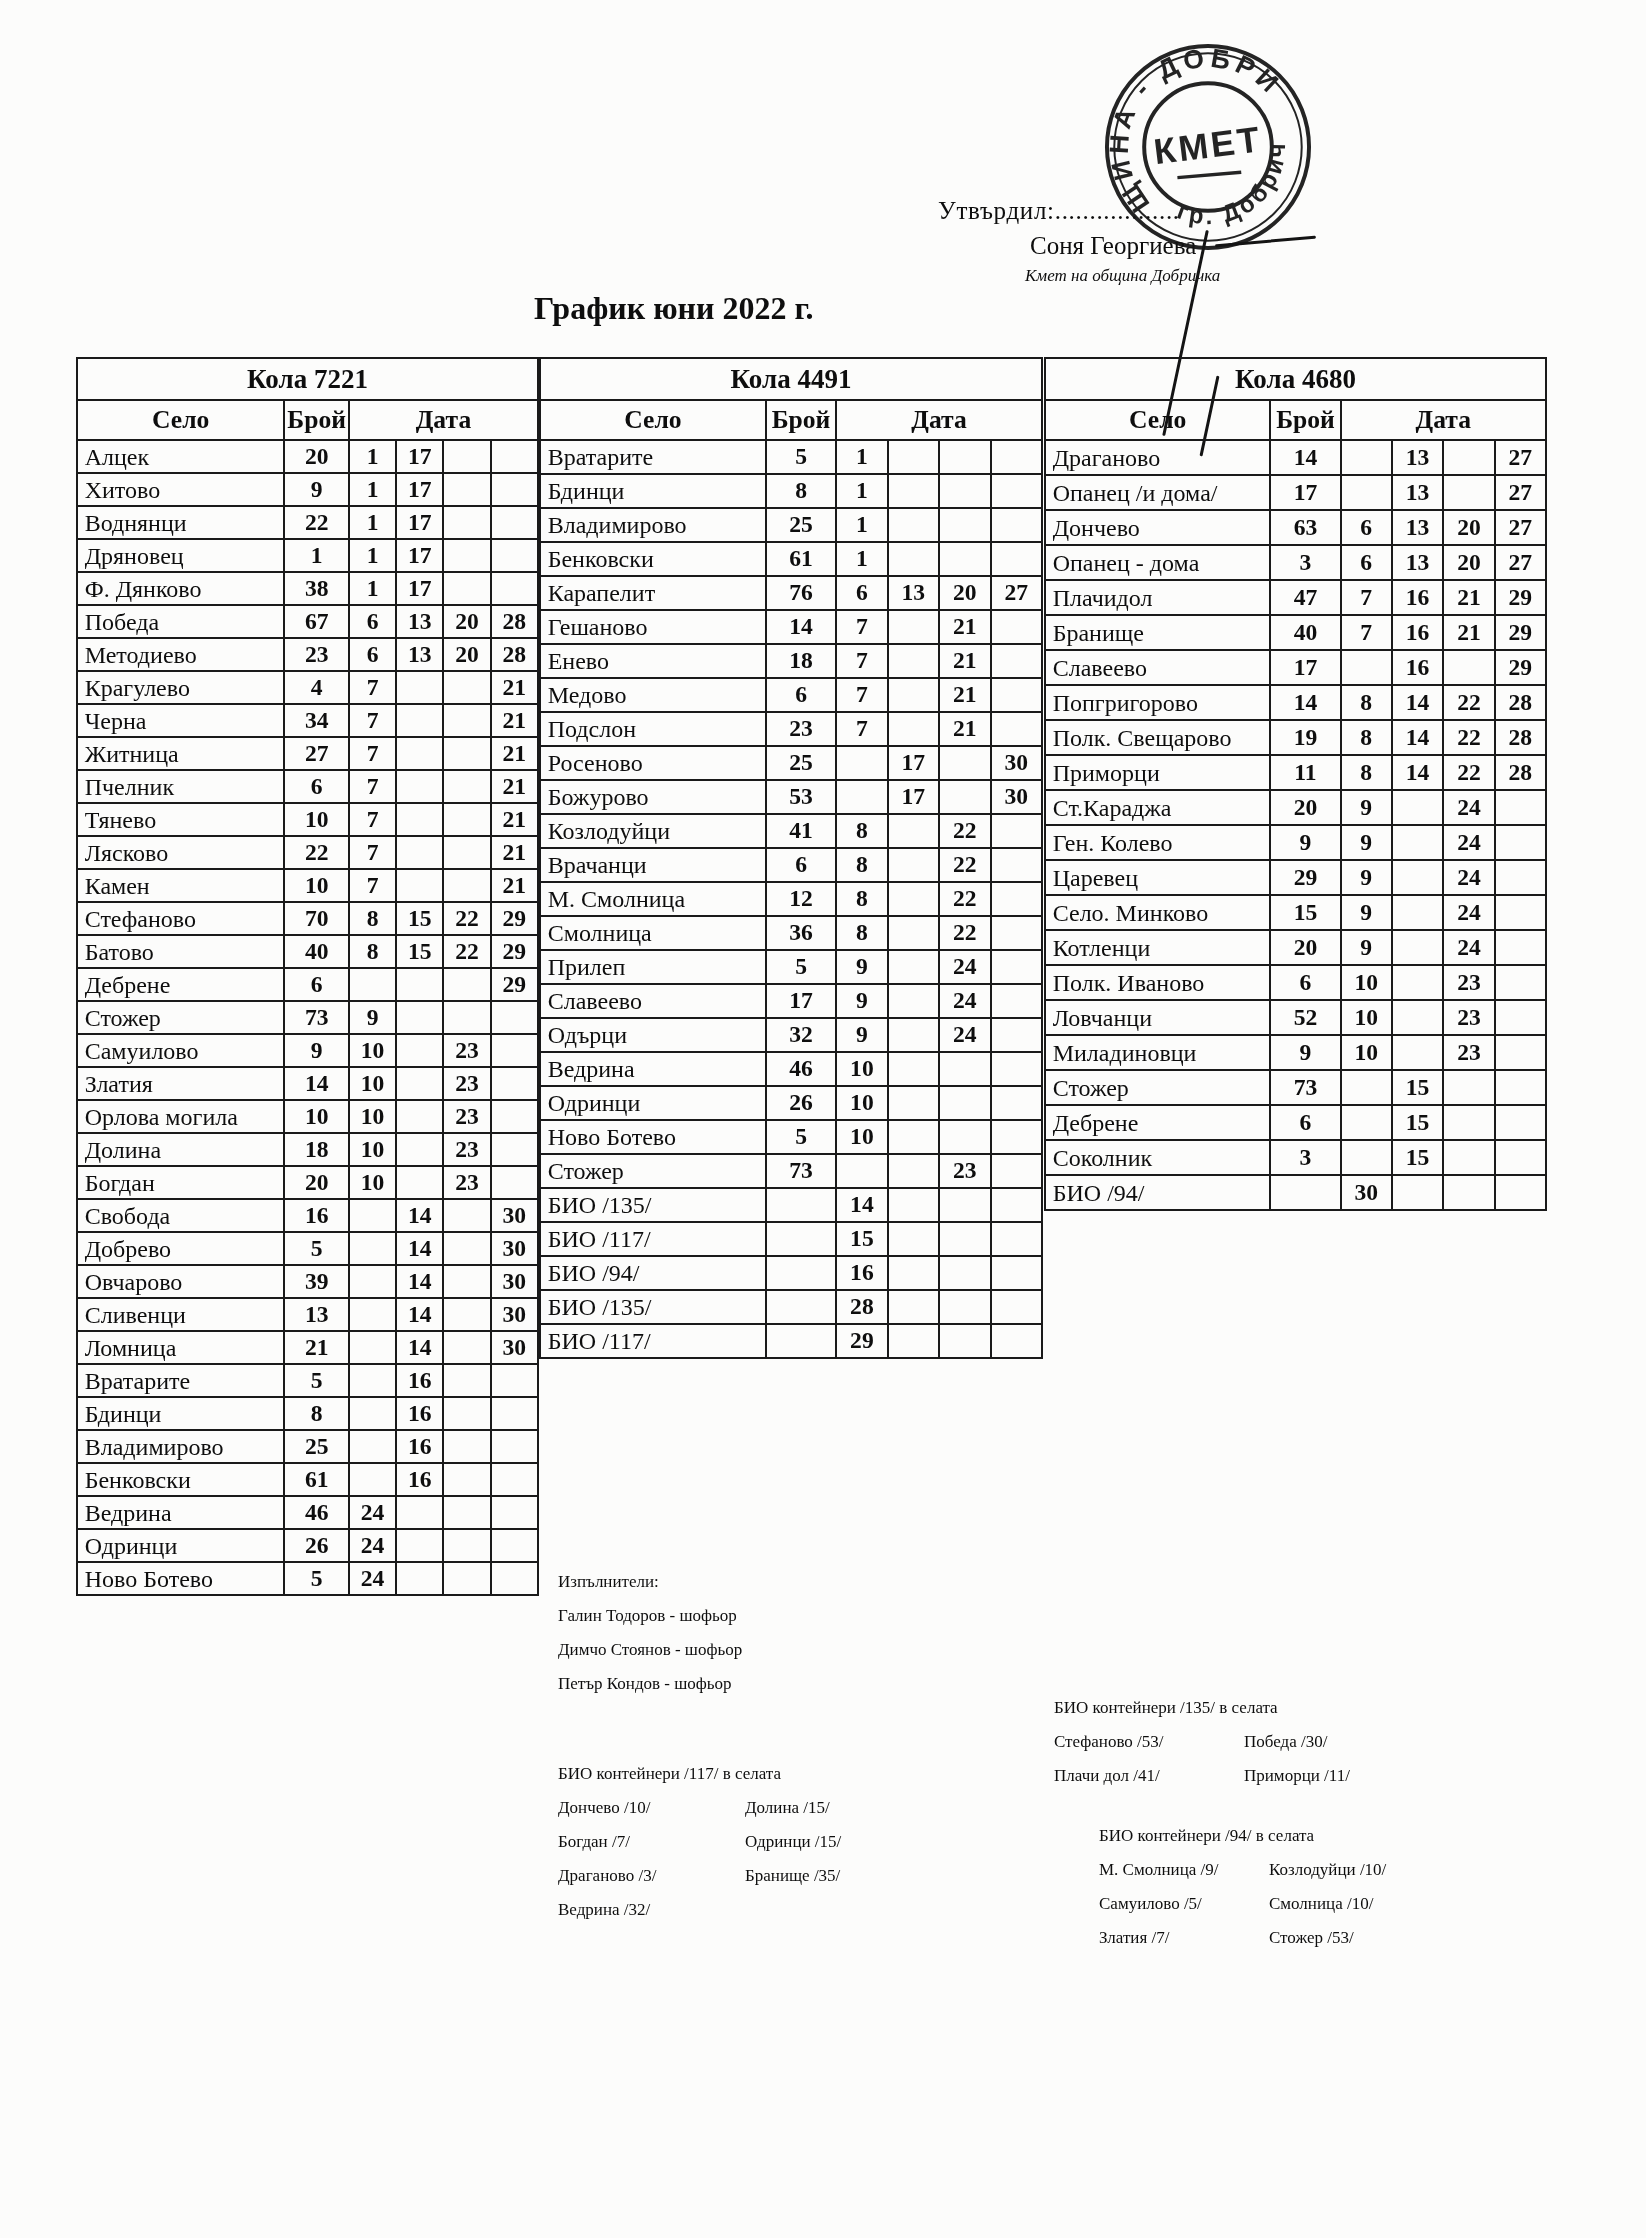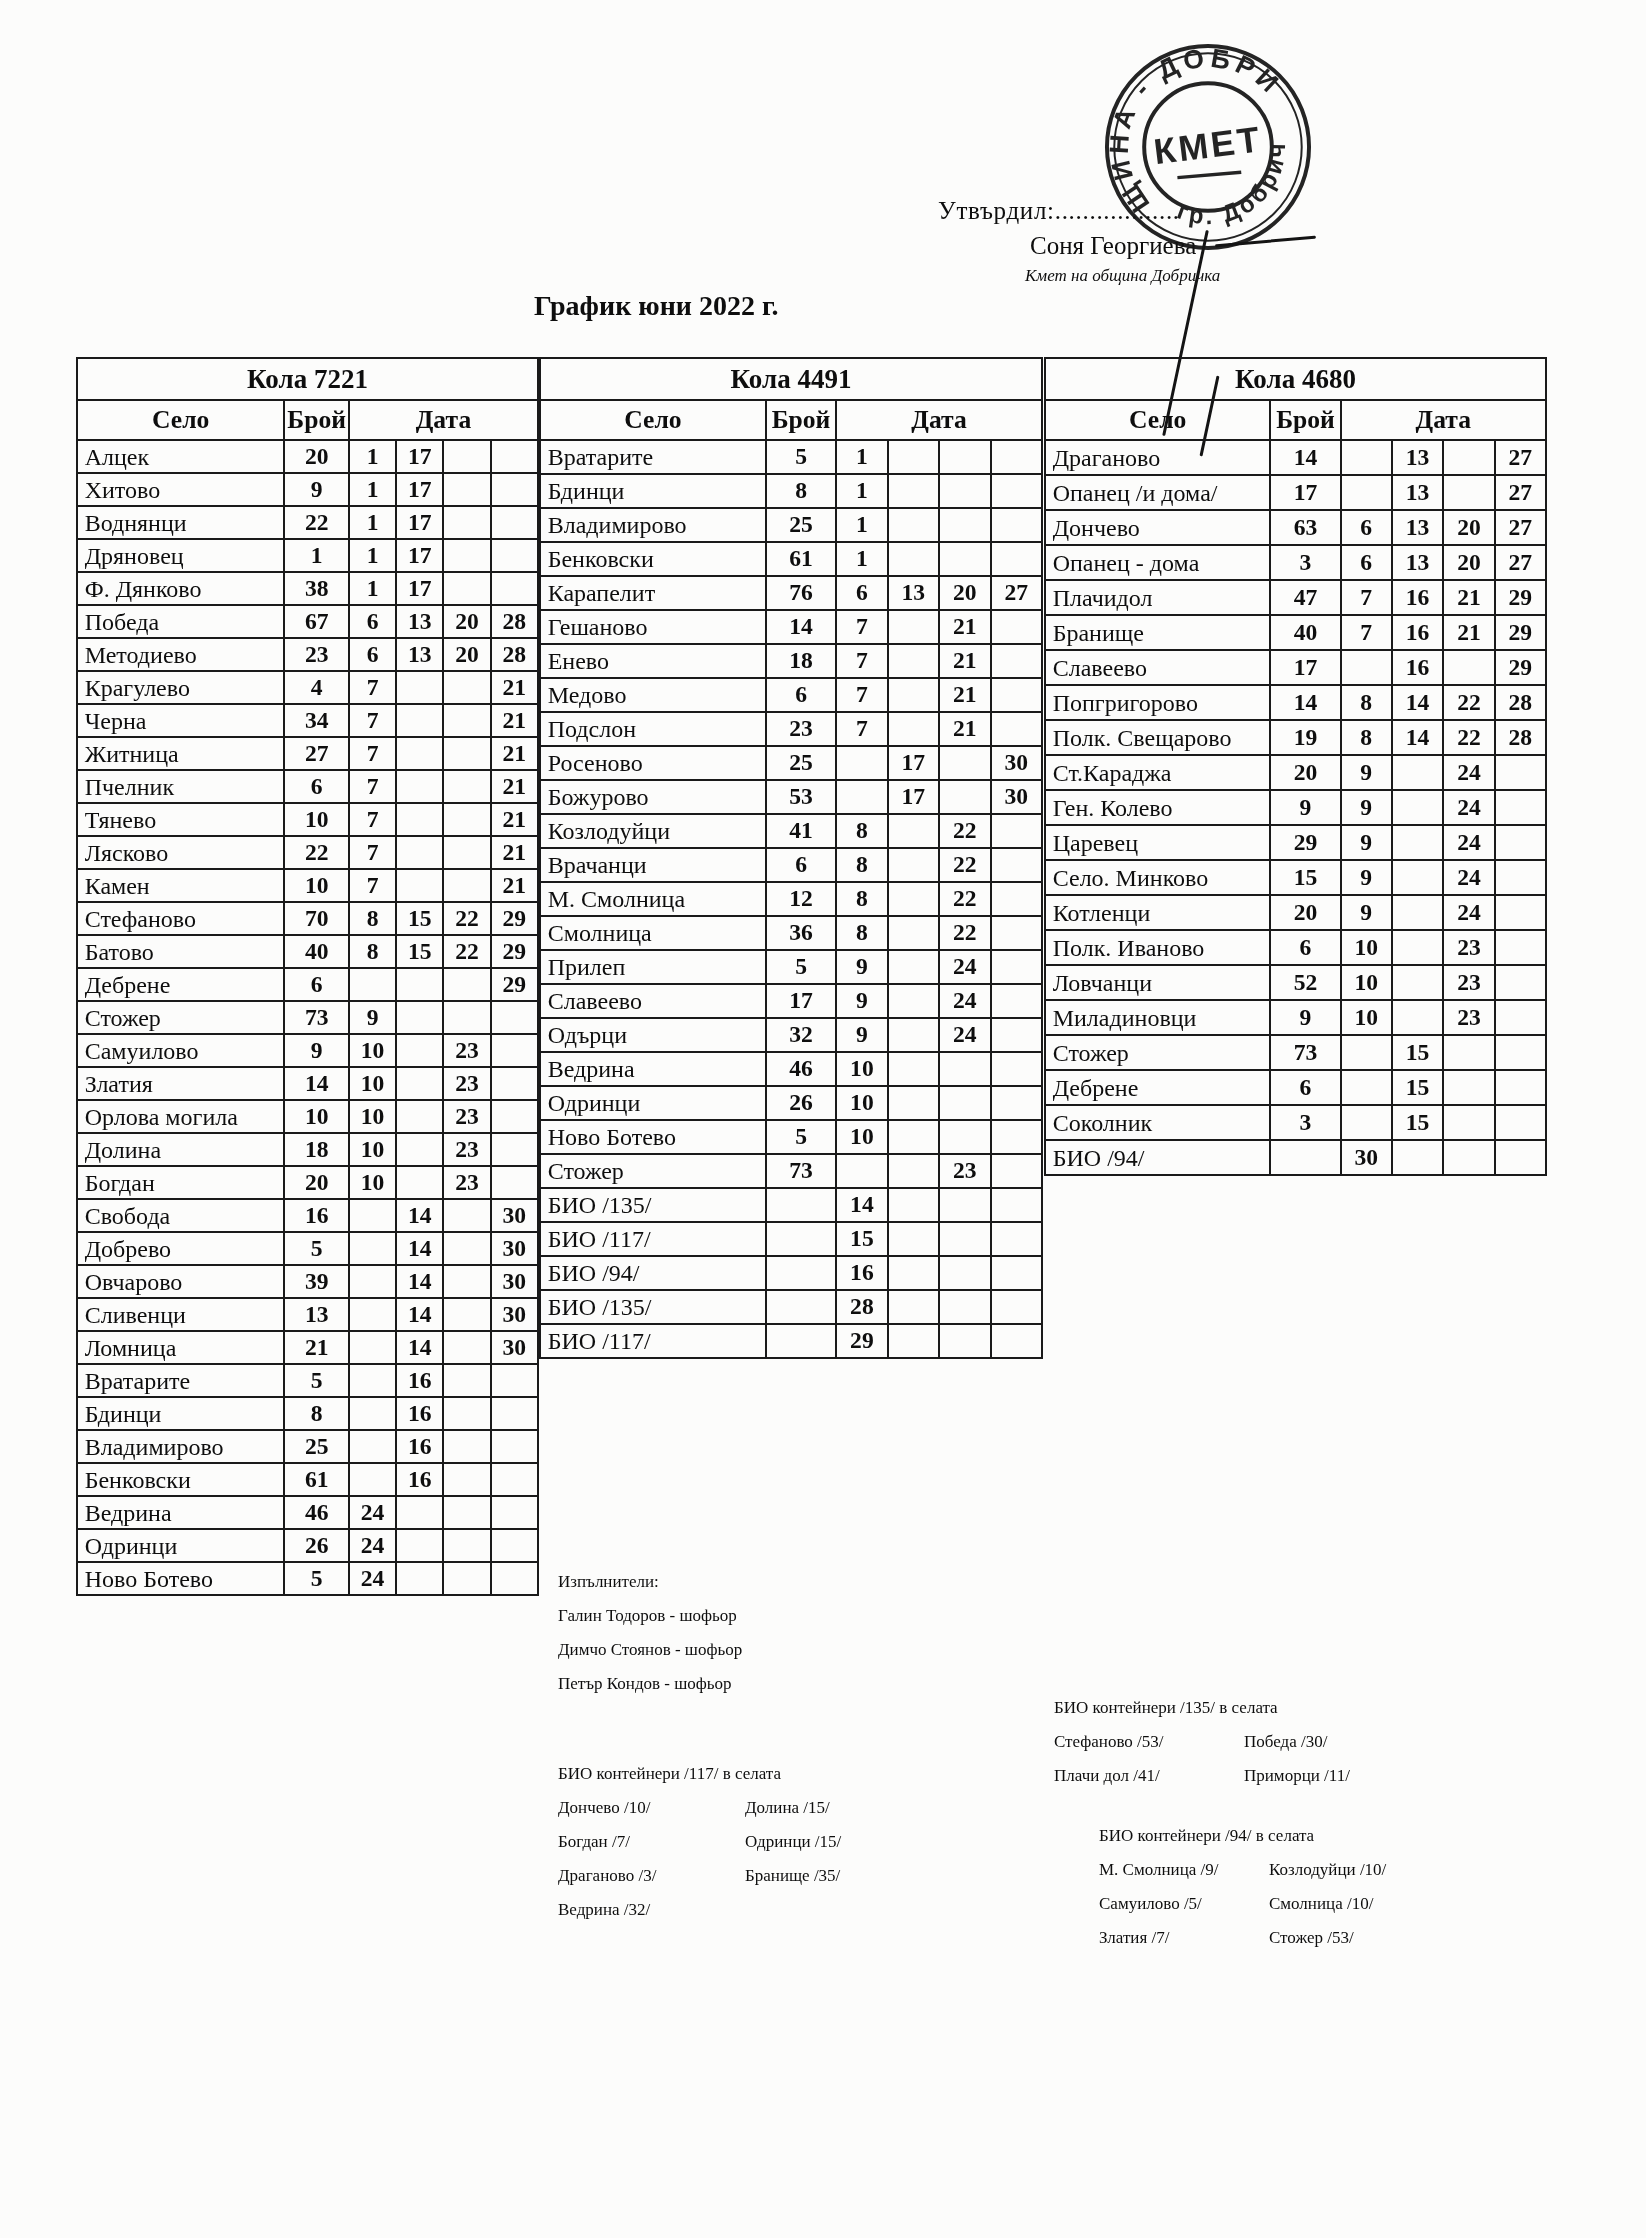--- a/index.html
+++ b/index.html
@@ -10,21 +10,21 @@
     color:#0e0e0e;
   }
   .page{
     position:relative;width:1646px;height:2239px;
     background:#fcfcfb;overflow:hidden;
   }
   .abs{position:absolute;}
   .approval{font-size:25px;letter-spacing:0.7px;}
   .approver-name{font-size:25px;}
   .approver-title{font-size:17px;font-style:italic;}
-  .doc-title{font-size:28px;font-weight:bold;}
+  .doc-title{font-size:32px;font-weight:bold;}
 
   table.kola{
     border-collapse:collapse;width:100%;table-layout:fixed;
     border:2.7px solid #121212;
   }
   .kola td,.kola th{
     border:2px solid #1a1a1a;
     overflow:hidden;white-space:nowrap;
     line-height:1;vertical-align:middle;
     padding:0;
@@ -705,20 +705,28 @@
           </tr>
           <tr class="data">
             <td class="name">Полк. Свещарово</td>
             <td class="num">19</td>
             <td class="num">8</td>
             <td class="num">14</td>
             <td class="num">22</td>
             <td class="num">28</td>
           </tr>
           <tr class="data">
+            <td class="name">Приморци</td>
+            <td class="num">11</td>
+            <td class="num">8</td>
+            <td class="num">14</td>
+            <td class="num">22</td>
+            <td class="num">28</td>
+          </tr>
+          <tr class="data">
             <td class="name">Ст.Караджа</td>
             <td class="num">20</td>
             <td class="num">9</td>
             <td class="num"></td>
             <td class="num">24</td>
             <td class="num"></td>
           </tr>
           <tr class="data">
             <td class="name">Ген. Колево</td>
             <td class="num">9</td>

